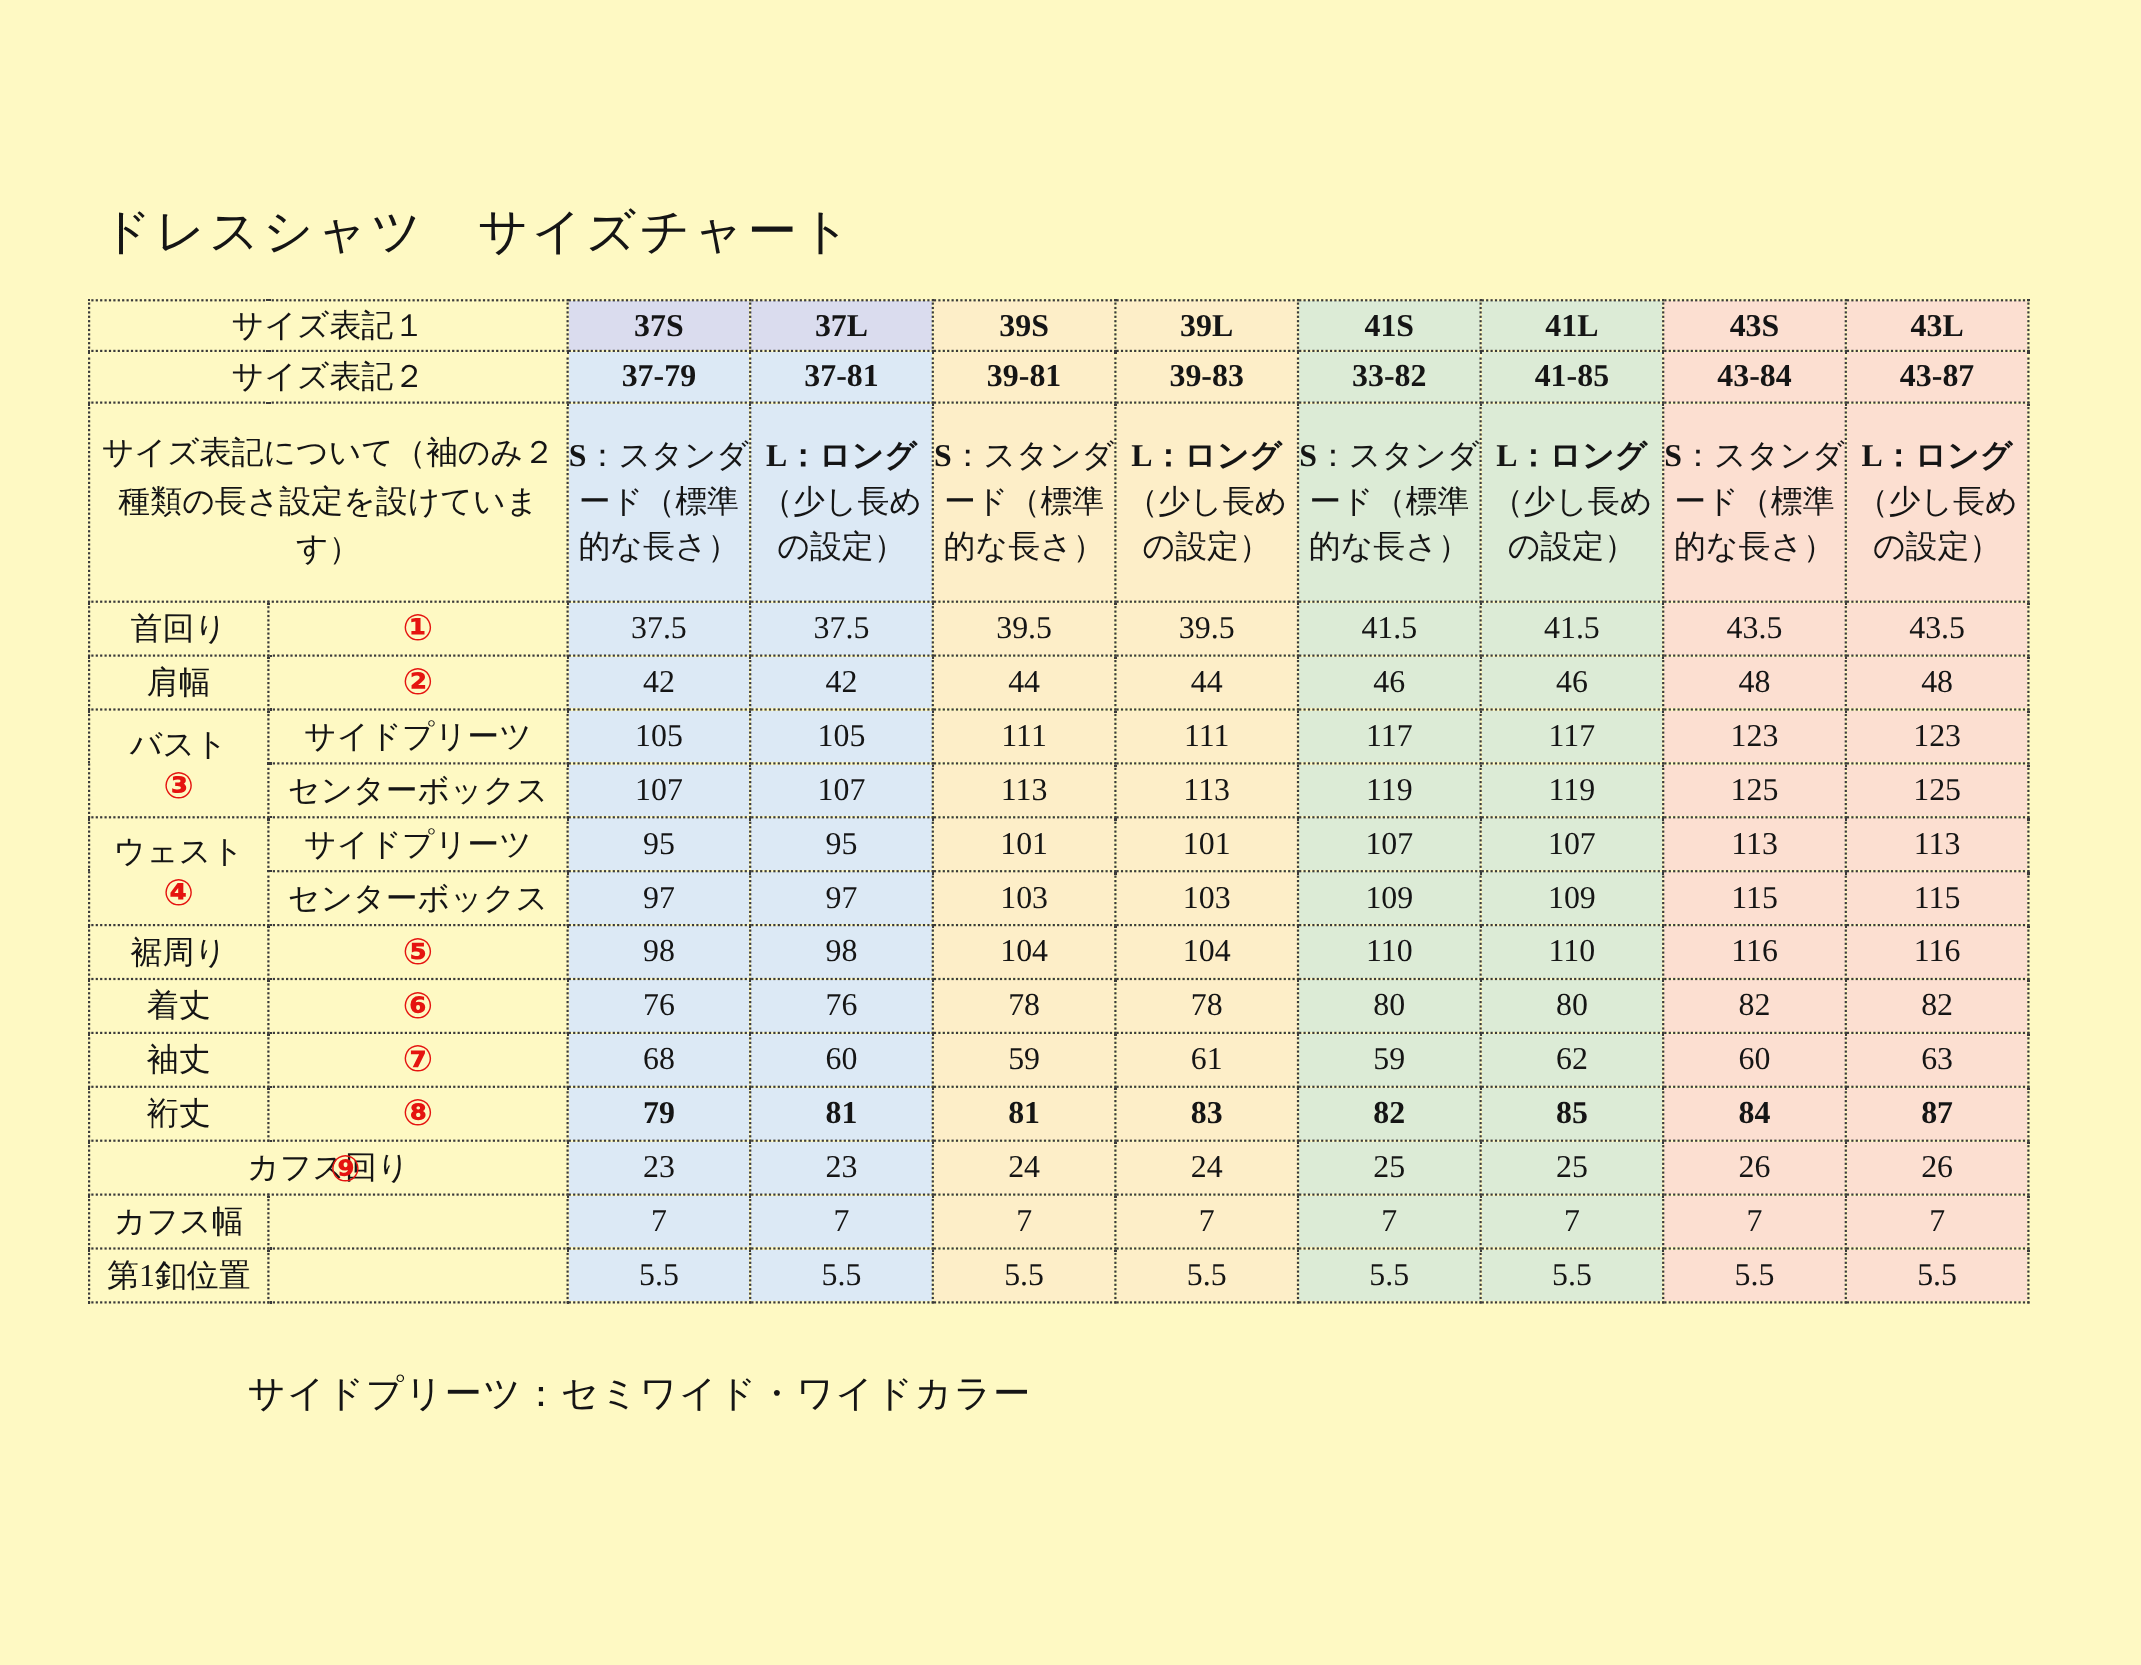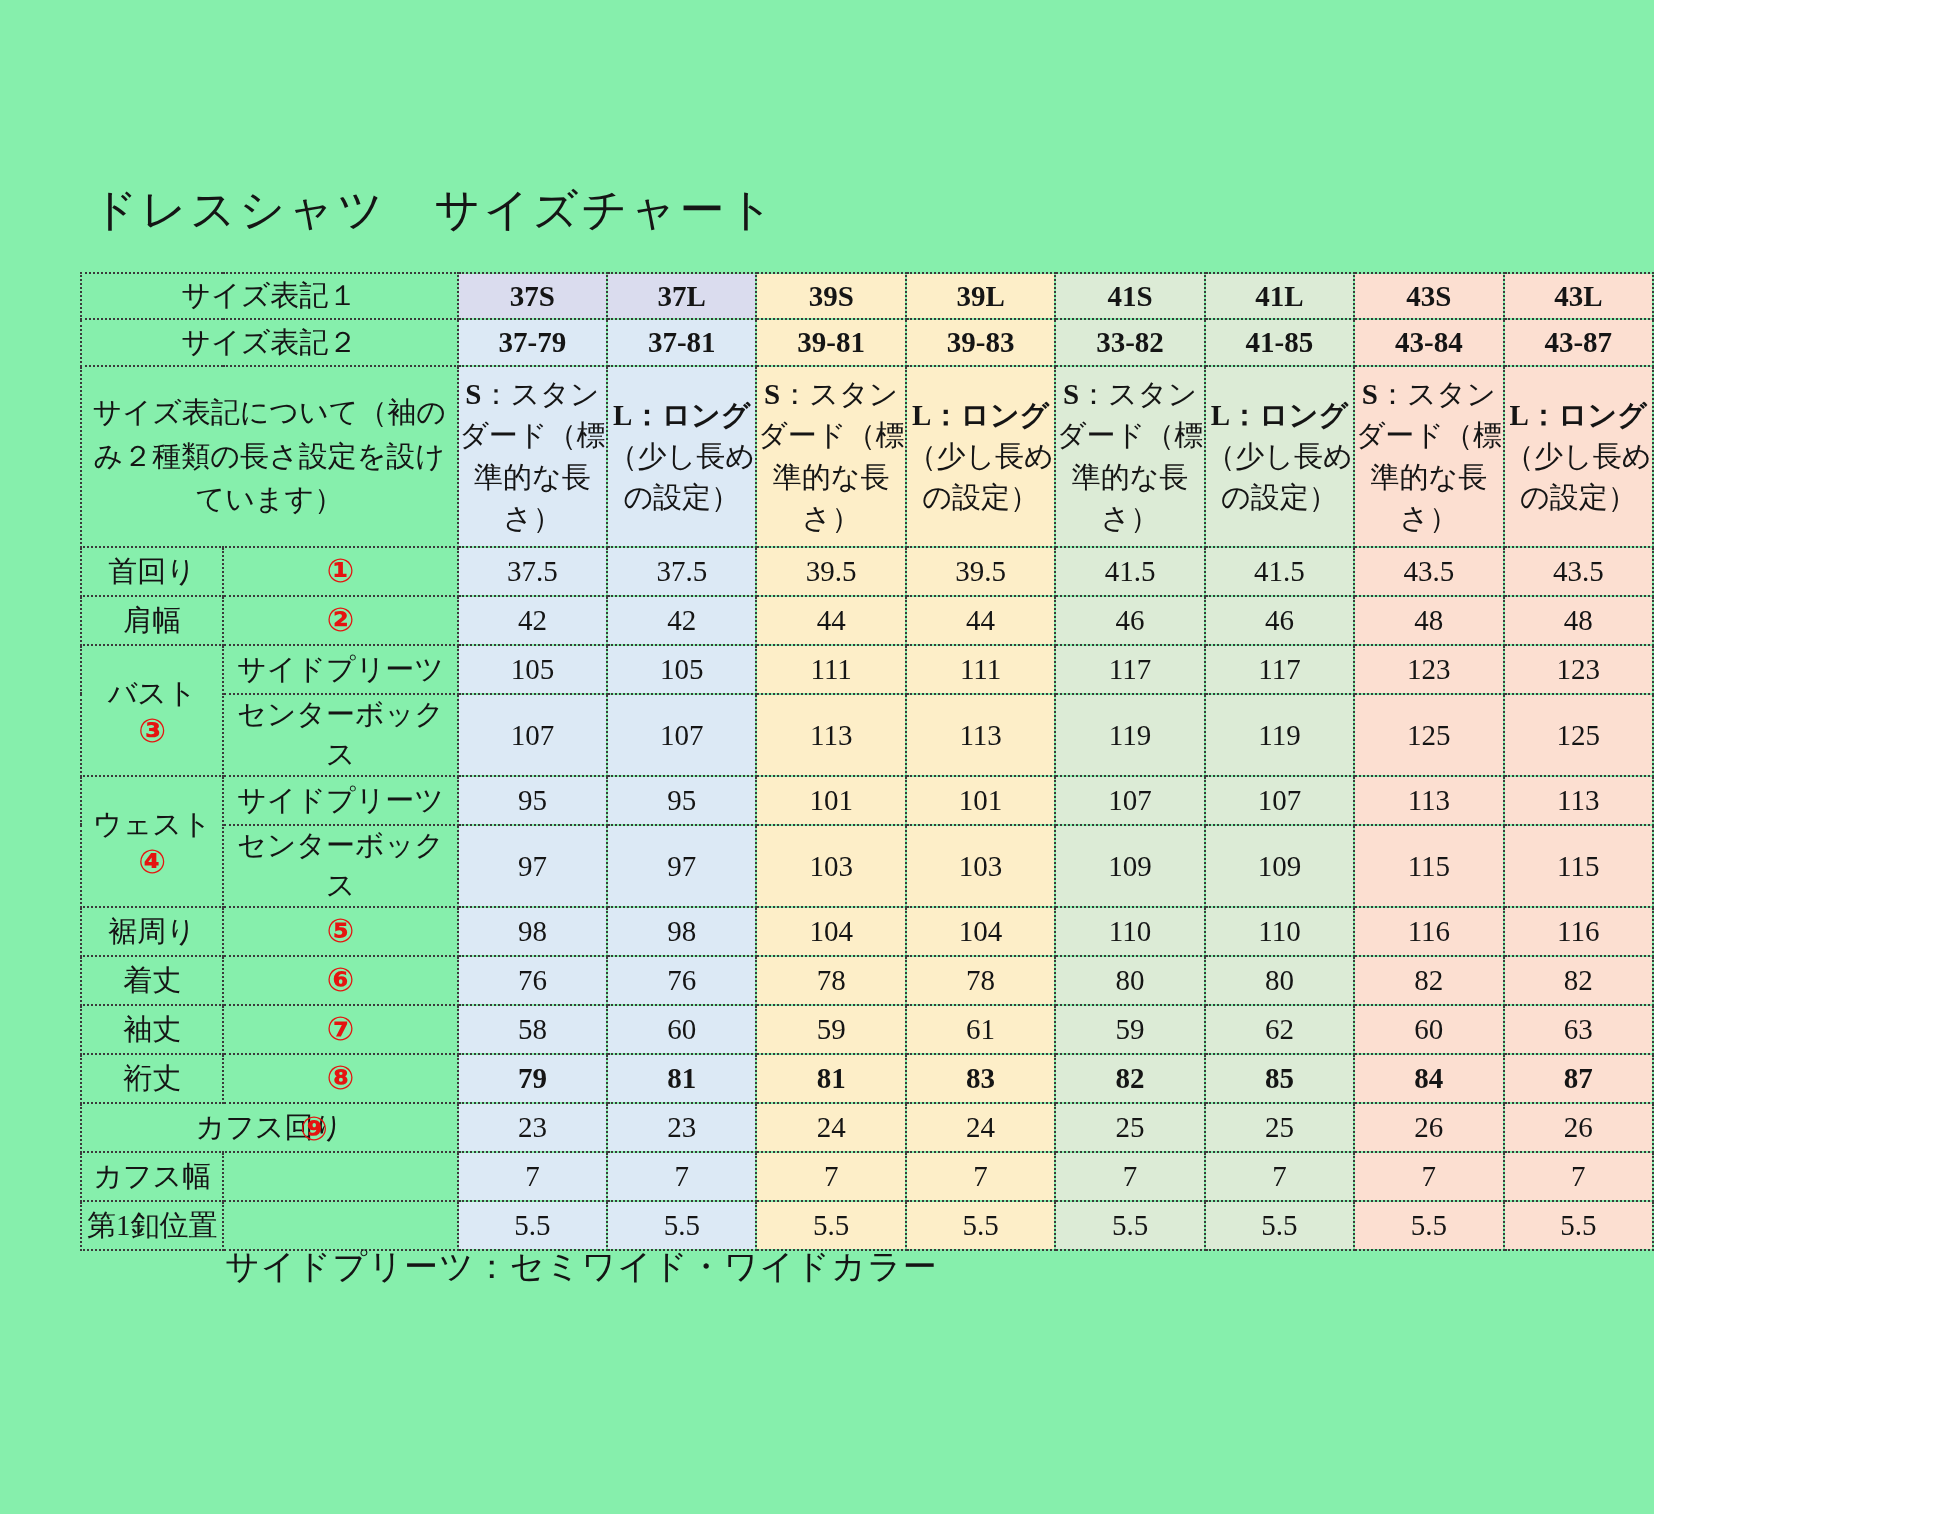--- a/index.html
+++ b/index.html
@@ -1,16 +1,16 @@
 <!DOCTYPE html>
 <html><head>
 <meta charset="utf-8">
 <style>
   html,body{margin:0;padding:0;background:#ffffff;}
-  .page{position:relative;width:1654px;height:1514px;background:#86efac;overflow:hidden;
+  .page{position:relative;width:1946px;height:1514px;background:#fef9c3;overflow:hidden;
         font-family:"Liberation Serif","DejaVu Serif",serif;color:#151515;}
   .title{position:absolute;left:92px;top:180px;margin:0;font-size:45px;font-weight:400;
          letter-spacing:3px;white-space:nowrap;}
   table.chart{position:absolute;left:80px;top:272px;border-collapse:collapse;table-layout:fixed;}
   table.chart td{border:2px dotted #3a3a3a;text-align:center;vertical-align:middle;
                  font-size:29px;padding:0;overflow:hidden;}
   tr.hr1{height:46px;} tr.hr2{height:47px;} tr.desc-row{height:181px;} tr.dr{height:49px;}
   td.lab{text-align:left;padding-left:12px;}
   td.numcell{text-align:left;padding-left:54px;}
   td.desc-lab{font-size:27px;line-height:1.5;padding:0 11px;}
@@ -185,21 +185,21 @@
       <td class="yel">78</td>
       <td class="grn">80</td>
       <td class="grn">80</td>
       <td class="pch">82</td>
       <td class="pch">82</td>
     </tr>
 
     <tr class="dr">
       <td class="lab">袖丈</td>
       <td class="numcell"><span class="cnum">⑦</span></td>
-      <td class="blu">58</td>
+      <td class="blu">68</td>
       <td class="blu">60</td>
       <td class="yel">59</td>
       <td class="yel">61</td>
       <td class="grn">59</td>
       <td class="grn">62</td>
       <td class="pch">60</td>
       <td class="pch">63</td>
     </tr>
 
     <tr class="dr">

